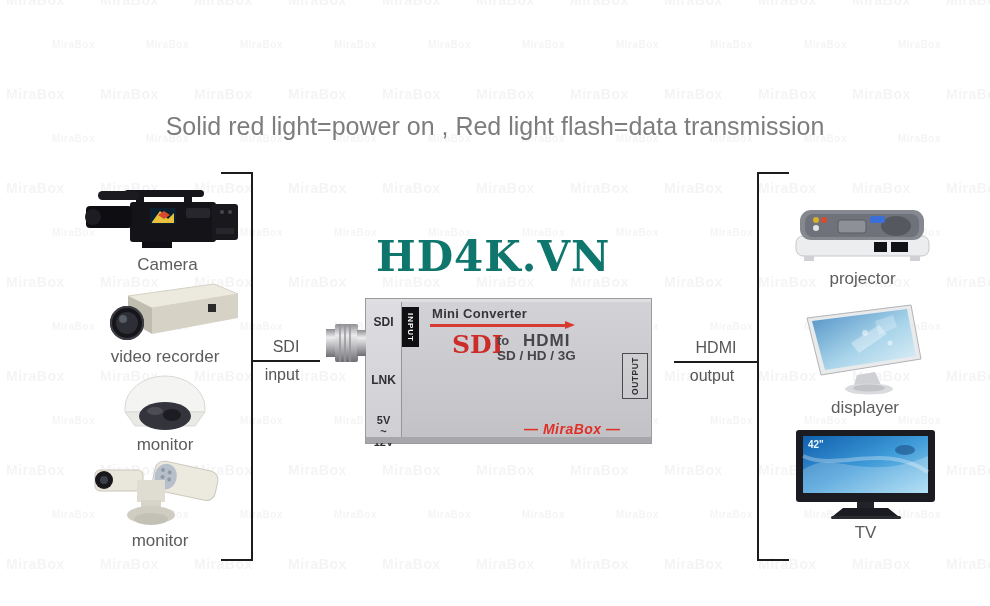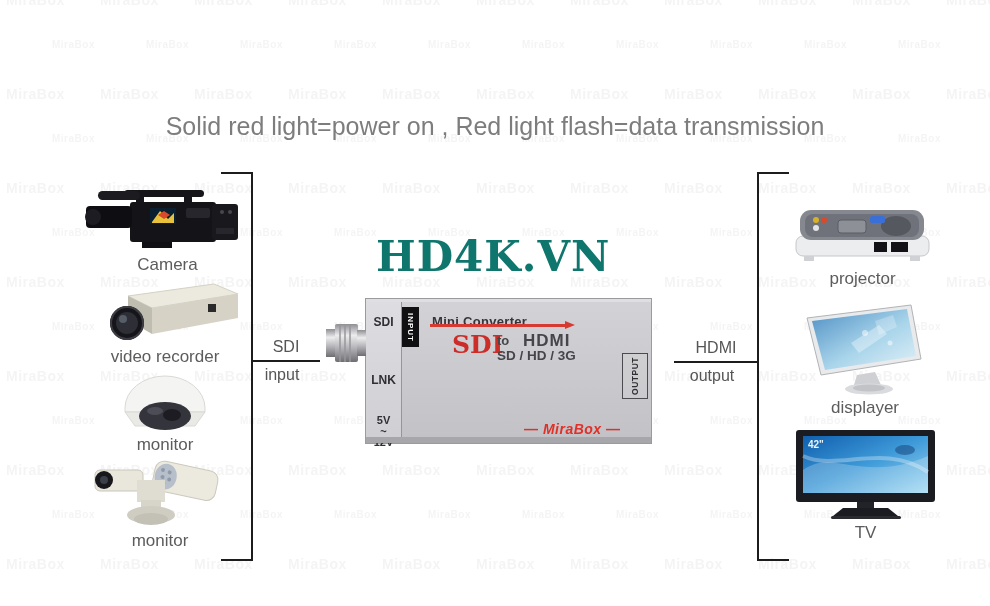--- a/index.html
+++ b/index.html
@@ -24,21 +24,21 @@
   
   .converter{position:absolute;left:365px;top:298px;width:285px;height:144px;border:1px solid #9b9b9f;
     background:linear-gradient(#d3d3d7,#c2c2c6);z-index:4;}
   .conv-side{position:absolute;left:0;top:0;bottom:0;width:35px;background:linear-gradient(#dedee2,#cfcfd3);border-right:1px solid #96969a;}
   .side-label{position:absolute;left:0;width:35px;text-align:center;font-weight:bold;color:#2f2f34;font-size:12px;}
   .power-block{position:absolute;left:0;width:35px;text-align:center;font-weight:bold;color:#2f2f34;font-size:11px;line-height:11px;margin-top:12px;}
   .input-tab{position:absolute;left:36px;top:8px;width:17px;height:40px;background:#101013;color:#fff;
     display:flex;align-items:center;justify-content:center;font-size:8px;font-weight:bold;letter-spacing:1px;}
   .vtext-down{writing-mode:vertical-rl;}
   .vtext-up{writing-mode:vertical-rl;transform:rotate(180deg);}
-  .conv-title{position:absolute;left:66px;top:7px;font-weight:bold;font-size:13px;color:#35353a;letter-spacing:.3px;margin-top:8px;}
+  .conv-title{position:absolute;left:66px;top:7px;font-weight:bold;font-size:13px;color:#35353a;letter-spacing:.3px;}
   .red-arrow{position:absolute;left:64px;top:25px;width:136px;height:3px;background:#d63a30;}
   .red-arrow::after{content:"";position:absolute;right:-9px;top:-3px;border-left:10px solid #d63a30;border-top:4.5px solid transparent;border-bottom:4.5px solid transparent;}
   .sig-from{position:absolute;left:86px;top:31px;font-family:"DejaVu Serif",serif;font-weight:bold;font-size:25px;color:#cc2d28;}
   .sig-word{position:absolute;left:131px;top:34px;font-weight:bold;font-size:13px;color:#46464a;}
   .sig-to{position:absolute;left:157px;top:32px;font-weight:bold;font-size:17px;color:#46464a;letter-spacing:1px;}
   .sig-formats{position:absolute;left:131px;top:49px;font-weight:bold;font-size:13.5px;color:#46464a;}
   .output-box{position:absolute;left:256px;top:54px;width:24px;height:44px;border:1px solid #4a4a4f;
     display:flex;align-items:center;justify-content:center;font-size:8.5px;font-weight:bold;color:#2e2e33;letter-spacing:.5px;background:rgba(255,255,255,.06);}
   .conv-brand{position:absolute;left:158px;top:122px;font-weight:bold;font-style:italic;font-size:14px;color:#e03028;letter-spacing:.5px;}
   .conv-brand::before{content:"—  ";font-style:normal;}

